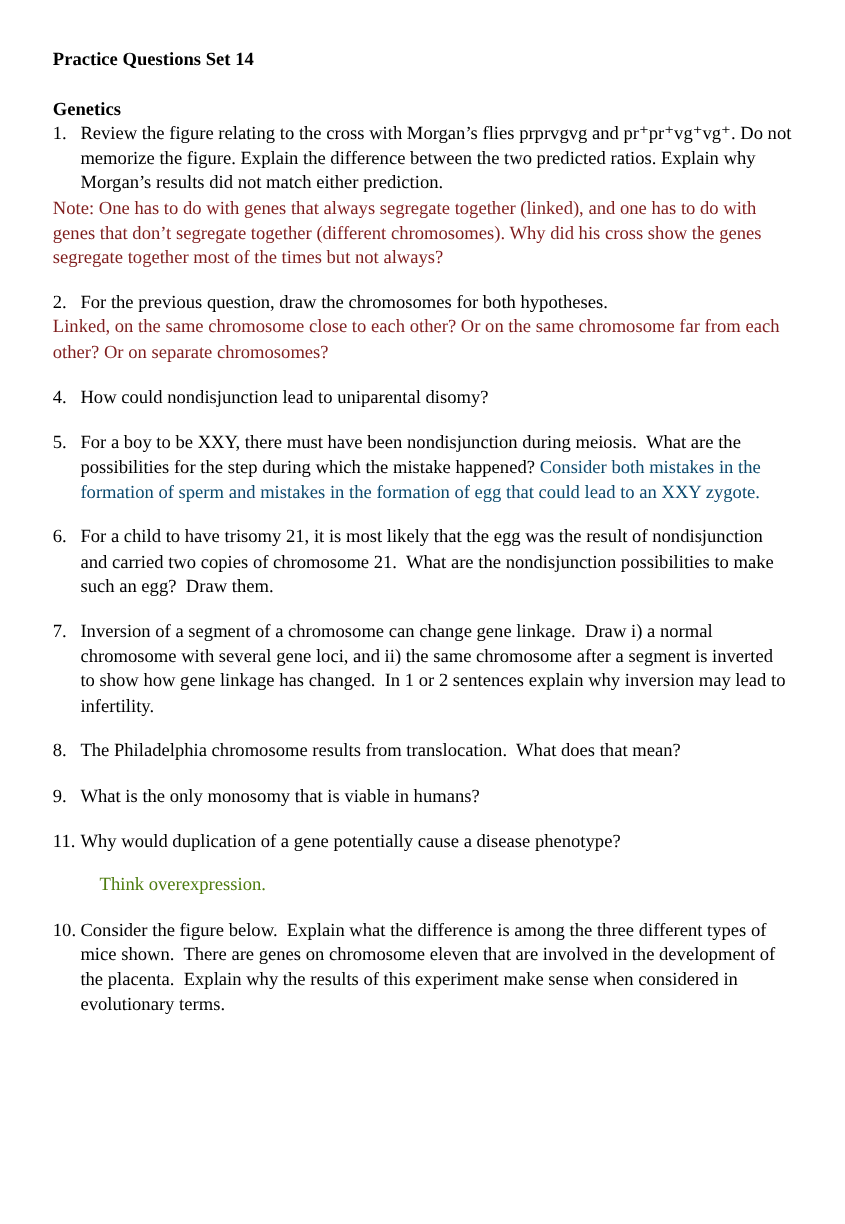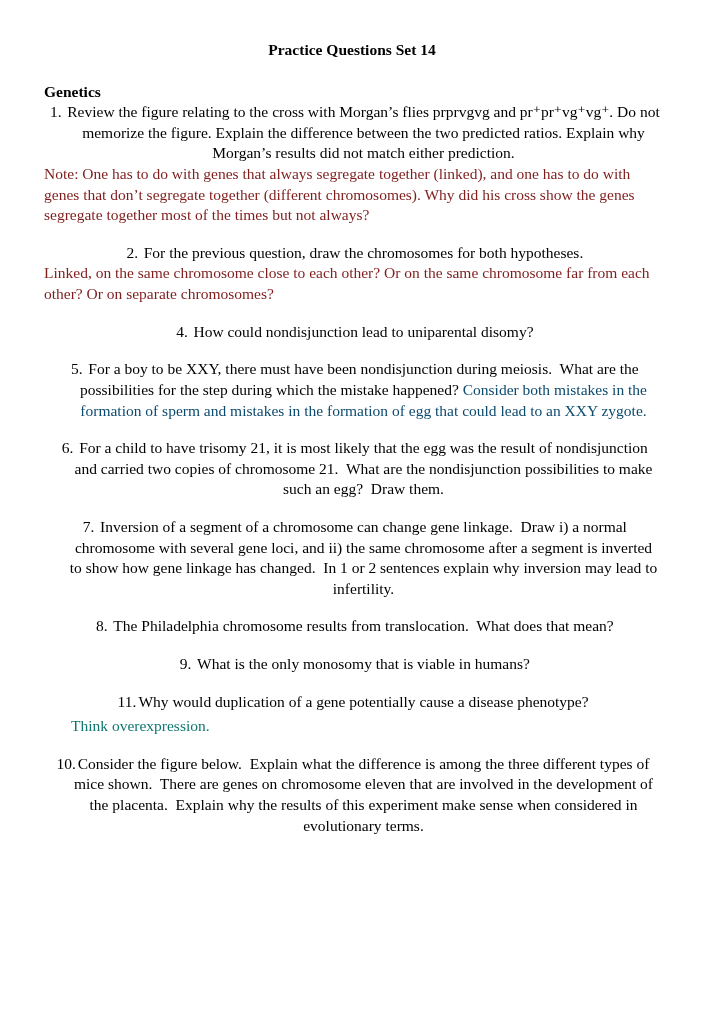--- a/index.html
+++ b/index.html
@@ -17,33 +17,32 @@
     color: #000000;
   }
   .page {
     box-sizing: border-box;
     width: 704px;
     height: 1020px;
     padding: 40px 44px 0 44px;
     background: #ffffff;
   }
   .doc-title {
-    text-align: center;
+    text-align: left;
     font-weight: bold;
     margin: 0 0 21px 0;
   }
   .section-heading {
     font-weight: bold;
     margin: 0;
   }
   .question {
     margin: 17px 0 0 0;
     padding-left: 23px;
     text-indent: -23px;
-    text-align: center;
   }
   .question.first {
     margin-top: 0;
   }
   .qnum {
     display: inline-block;
     width: 23px;
     text-indent: 0;
   }
   .qtext {
@@ -51,23 +50,23 @@
   }
   .red {
     color: #0c4a6e;
   }
   .note-block {
     margin: 0;
     color: #7f1d1d;
     white-space: pre-wrap;
   }
   .note-indented {
-    margin: 4px;
+    margin: 16px;
     padding-left: 23px;
-    color: #0f766e;
+    color: #4d7c0f;
     white-space: pre-wrap;
   }
 </style>
 </head>
 <body>
 
 <div class="page">
 
   <p class="doc-title">Practice Questions Set 14</p>
 

